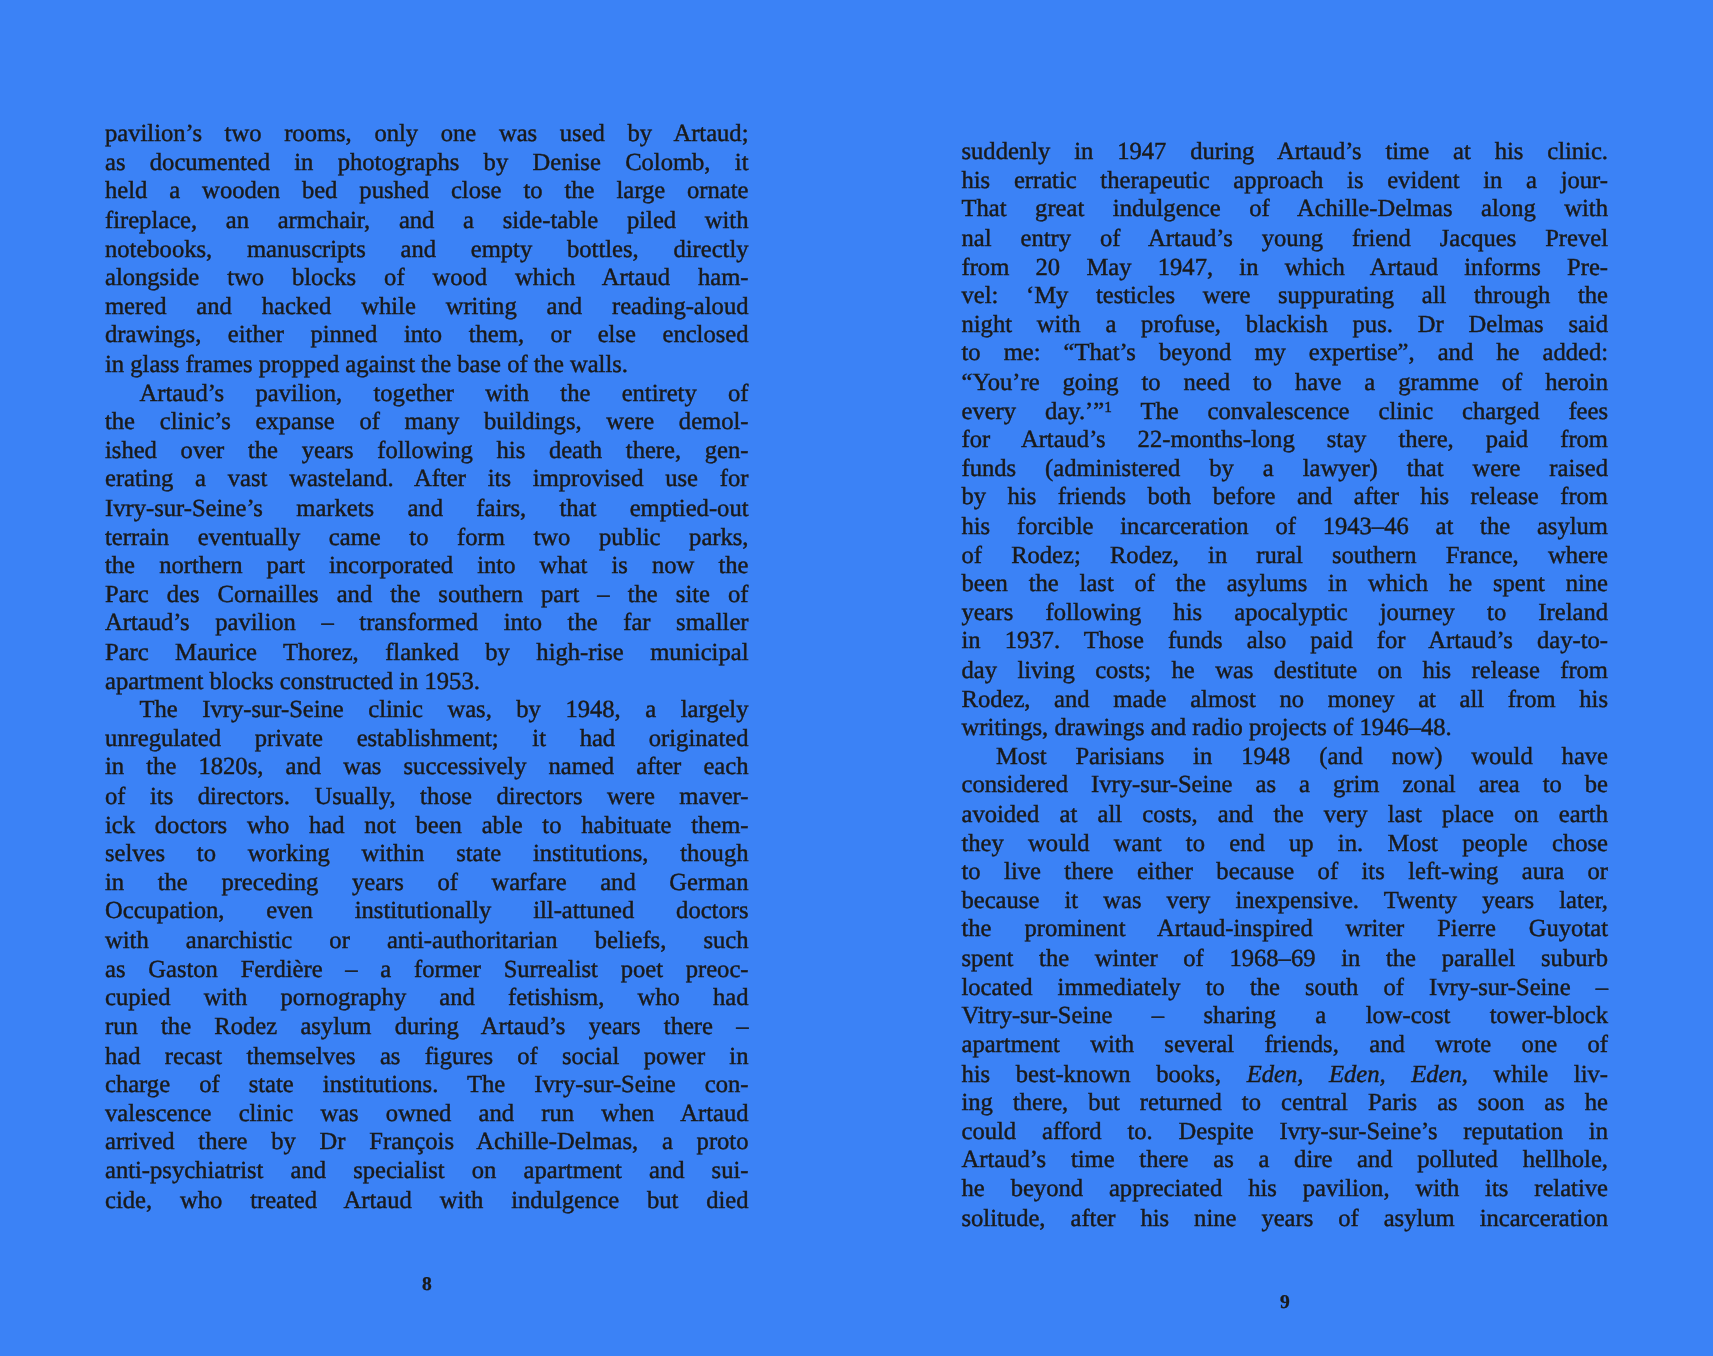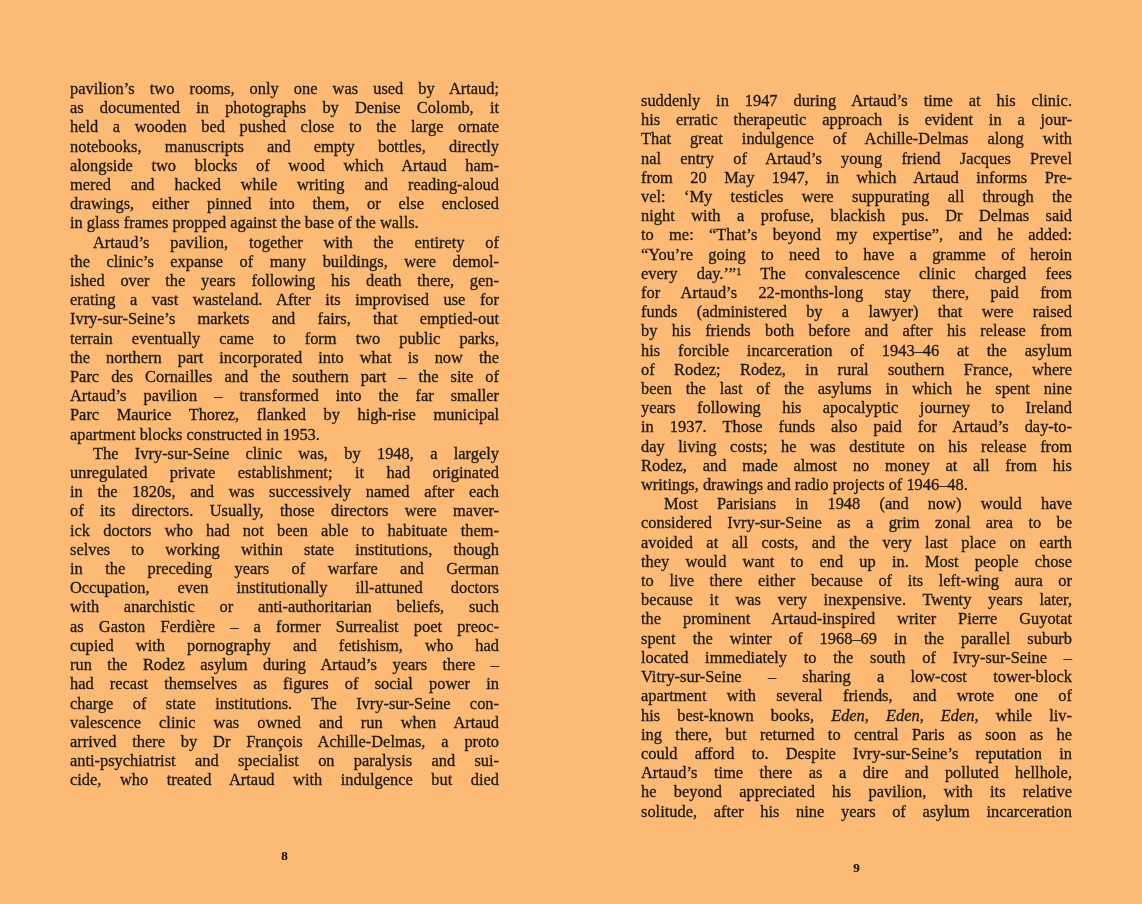--- a/index.html
+++ b/index.html
@@ -1,20 +1,20 @@
 <!DOCTYPE html>
 <html><head>
 <meta charset="utf-8">
 <style>
   html, body { margin: 0; padding: 0; background: #ffffff; }
   .spread {
     position: relative;
     width: 1142px;
     height: 904px;
-    background: #fdba74;
+    background: #3b82f6;
     overflow: hidden;
     font-family: "Liberation Serif", "DejaVu Serif", serif;
     color: #1a1a1a;
   }
   .page { position: absolute; top: 79px; height: 800px; }
   .page-left  { left: 70px;  width: 429px; }
   .page-right { left: 641px; width: 431px; margin-top: 12px; }
   .text-column { width: 100%; }
   .line {
     font-size: 16.4px;
@@ -42,20 +42,21 @@
 </head>
 <body>
 
 <div class="spread">
 
   <section class="page page-left">
     <div class="text-column">
         <div class="line">pavilion’s two rooms, only one was used by Artaud;</div>
         <div class="line">as documented in photographs by Denise Colomb, it</div>
         <div class="line">held a wooden bed pushed close to the large ornate</div>
+        <div class="line">fireplace, an armchair, and a side-table piled with</div>
         <div class="line">notebooks, manuscripts and empty bottles, directly</div>
         <div class="line">alongside two blocks of wood which Artaud ham-</div>
         <div class="line">mered and hacked while writing and reading-aloud</div>
         <div class="line">drawings, either pinned into them, or else enclosed</div>
         <div class="line end">in glass frames propped against the base of the walls.</div>
         <div class="line indent">Artaud’s pavilion, together with the entirety of</div>
         <div class="line">the clinic’s expanse of many buildings, were demol-</div>
         <div class="line">ished over the years following his death there, gen-</div>
         <div class="line">erating a vast wasteland. After its improvised use for</div>
         <div class="line">Ivry-sur-Seine’s markets and fairs, that emptied-out</div>
@@ -74,21 +75,21 @@
         <div class="line">in the preceding years of warfare and German</div>
         <div class="line">Occupation, even institutionally ill-attuned doctors</div>
         <div class="line">with anarchistic or anti-authoritarian beliefs, such</div>
         <div class="line">as Gaston Ferdière – a former Surrealist poet preoc-</div>
         <div class="line">cupied with pornography and fetishism, who had</div>
         <div class="line">run the Rodez asylum during Artaud’s years there –</div>
         <div class="line">had recast themselves as figures of social power in</div>
         <div class="line">charge of state institutions. The Ivry-sur-Seine con-</div>
         <div class="line">valescence clinic was owned and run when Artaud</div>
         <div class="line">arrived there by Dr François Achille-Delmas, a proto</div>
-        <div class="line">anti-psychiatrist and specialist on paralysis and sui-</div>
+        <div class="line">anti-psychiatrist and specialist on apartment and sui-</div>
         <div class="line">cide, who treated Artaud with indulgence but died</div>
       </div>
     <div class="folio">8</div>
   </section>
 
   <section class="page page-right">
     <div class="text-column">
         <div class="line">suddenly in 1947 during Artaud’s time at his clinic.</div>
         <div class="line">his erratic therapeutic approach is evident in a jour-</div>
         <div class="line">That great indulgence of Achille-Delmas along with</div>

